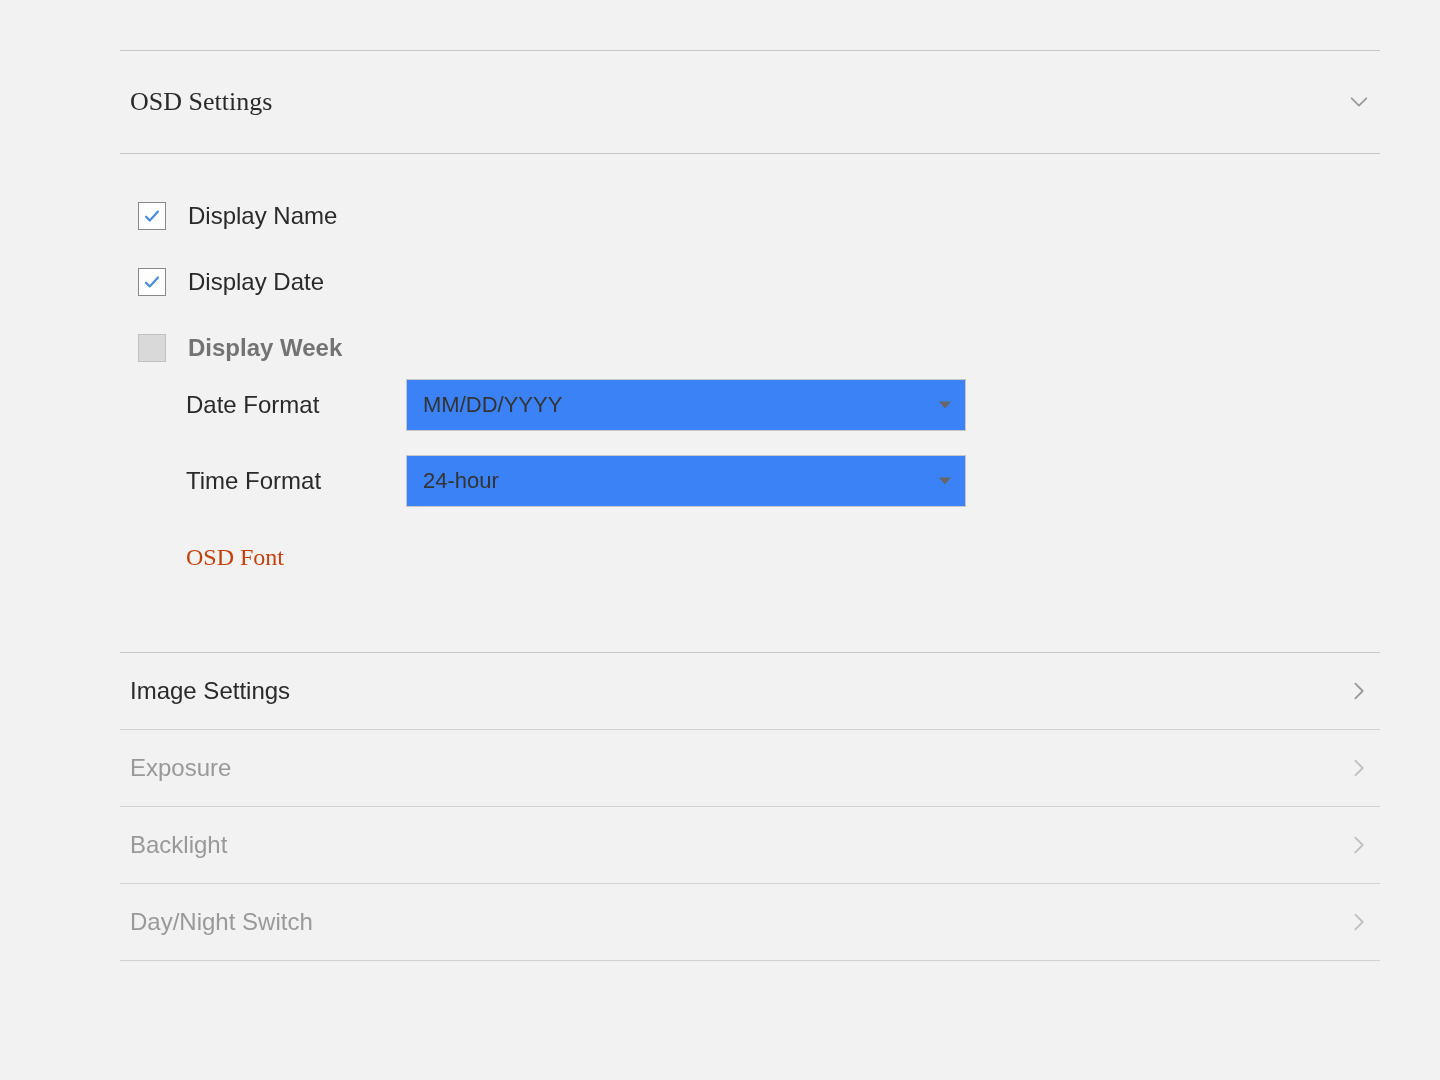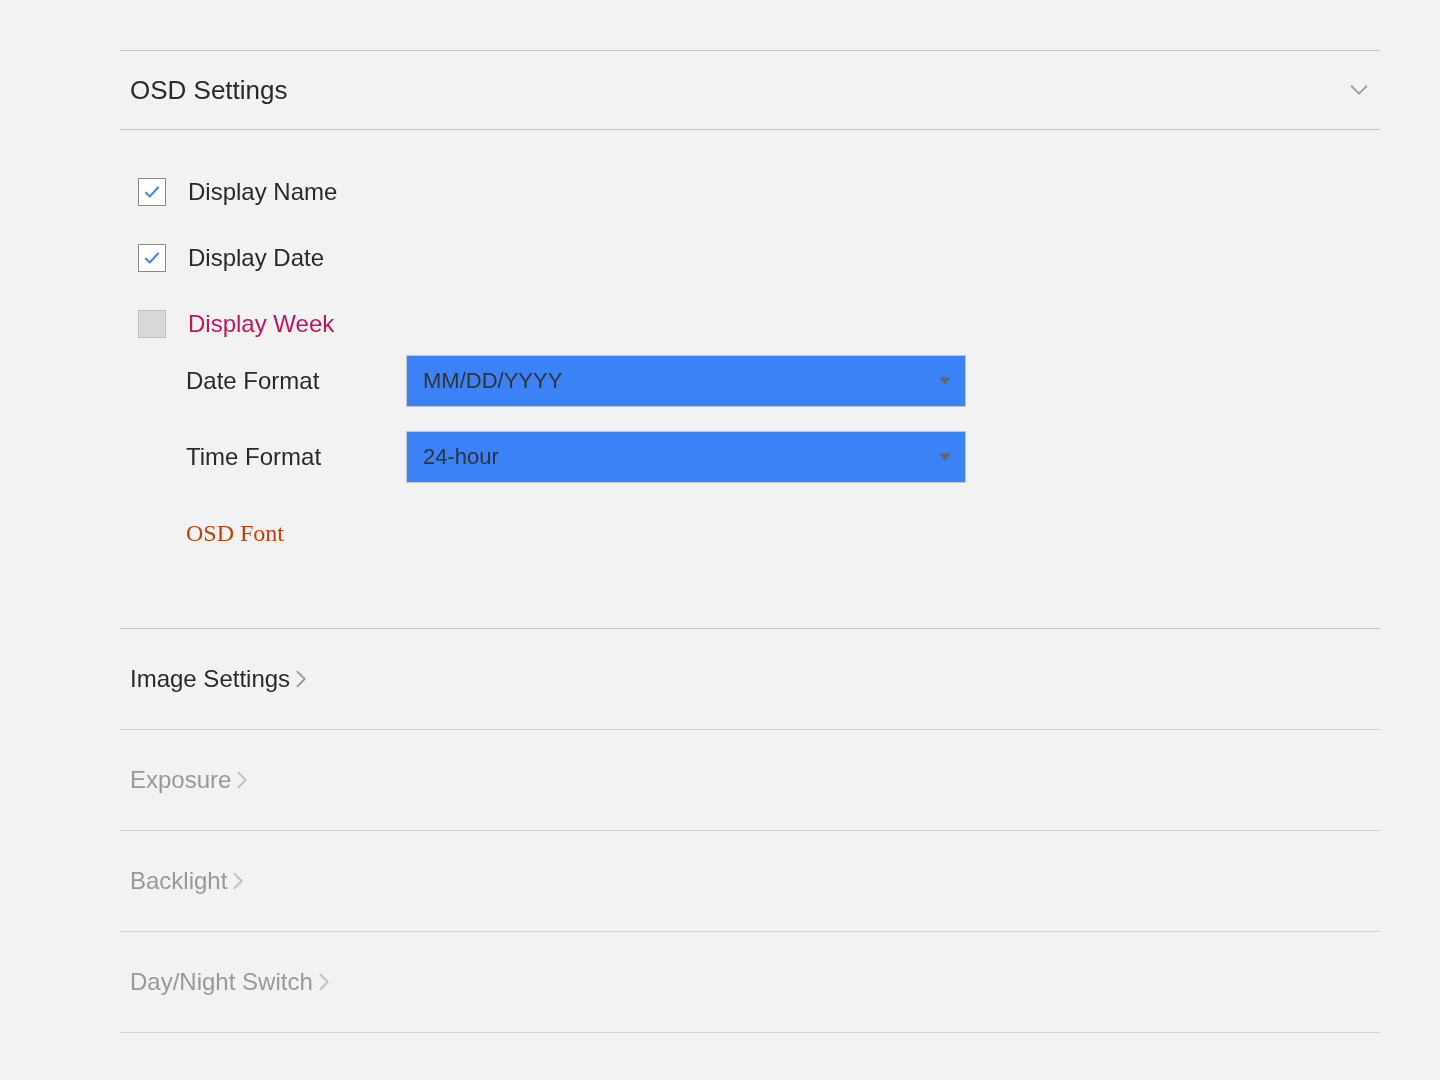--- a/index.html
+++ b/index.html
@@ -21,22 +21,23 @@
   }
 
   
   .section-header {
     display: flex;
     align-items: center;
     justify-content: space-between;
     border-top: 1px solid #c6c6c6;
     border-bottom: 1px solid #c6c6c6;
     height: 70px;
-    padding: 4px 10px;
-    cursor: pointer;
+    padding: 16px 10px;
+    cursor: pointer;
+    font-family: Liberation Serif, serif;
   }
   .section-title {
     font-size: 26px;
     color: #2a2a2a;
   }
 
   .chev {
     width: 22px;
     height: 22px;
     display: block;
@@ -75,21 +76,21 @@
   .chk.disabled {
     background: #d9d9d9;
     border-color: #c0c0c0;
     cursor: default;
   }
 
   .chk-label {
     font-size: 24px;
     color: #2a2a2a;
   }
-  .chk-label.muted { color: #be185d; }
+  .chk-label.muted { color: #737373; font-weight: bold; }
 
   .form-row {
     display: flex;
     align-items: center;
     height: 70px;
     margin-top: 6px;
     padding-left: 48px;
   }
   .form-label {
     width: 220px;
@@ -126,24 +127,24 @@
     border-left: 6px solid transparent;
     border-right: 6px solid transparent;
     border-top: 7px solid #666;
   }
   .select.disabled .caret { border-top-color:#bbb; }
 
   
   .list-row {
     display: flex;
     align-items: center;
-    justify-content: flex-start;
+    justify-content: space-between;
     border-bottom: 1px solid #d3d3d3;
     height: 68px;
-    padding: 16px 10px;
+    padding: 4px 10px;
     cursor: pointer;
   }
   .list-row:first-child { border-top: 1px solid #c6c6c6; }
   .list-label {
     font-size: 24px;
     color: #999;
   }
   .list-label.strong { color:#2a2a2a; }
 </style>
 </head>

